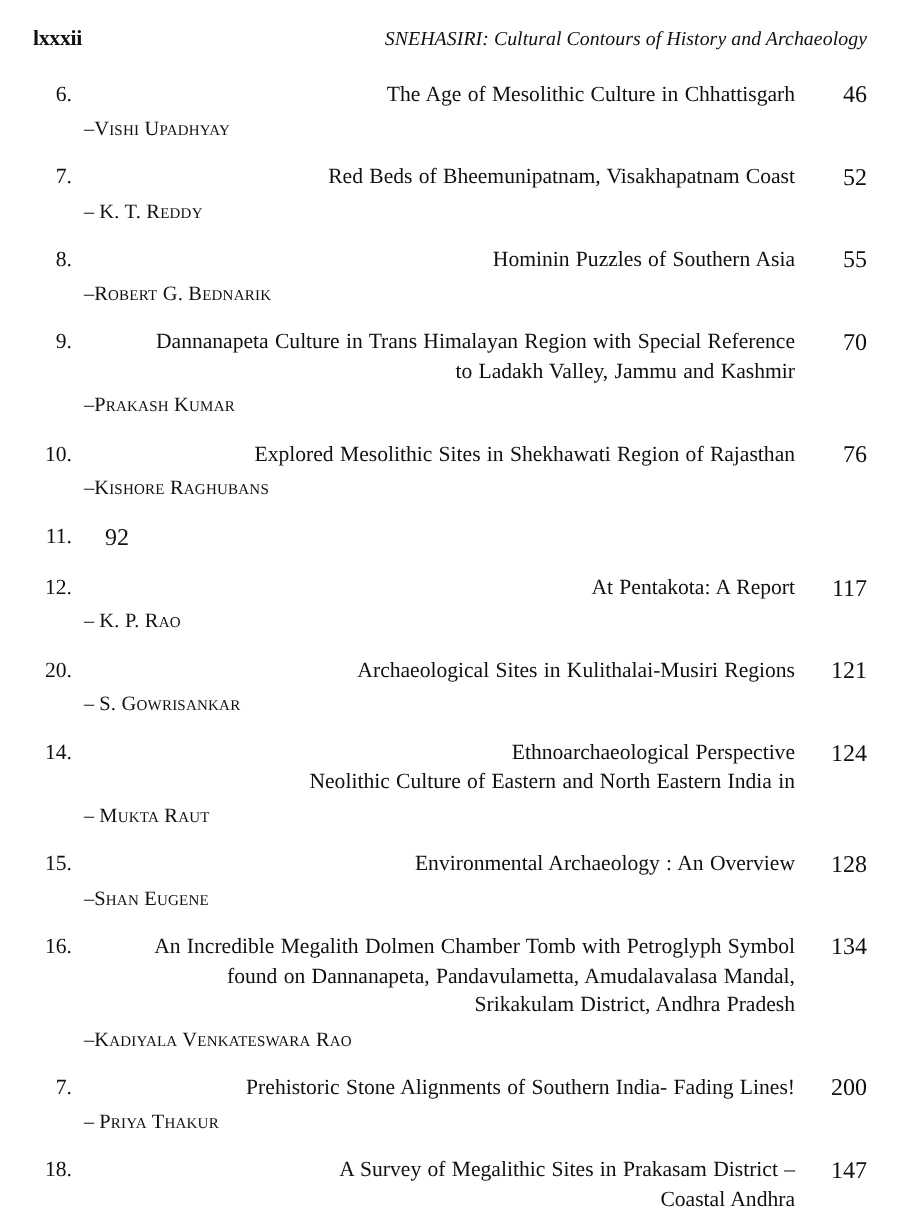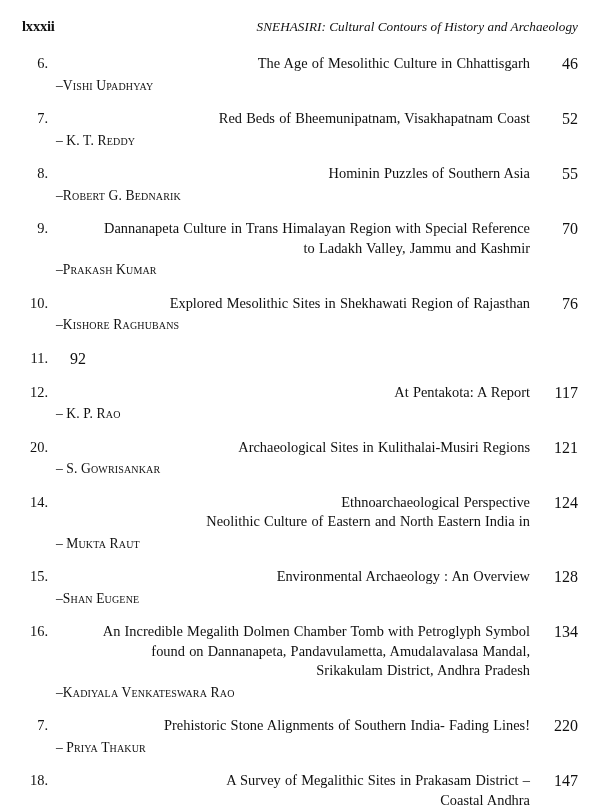--- a/index.html
+++ b/index.html
@@ -248,21 +248,21 @@
       </li>
       <li class="toc-entry">
         <div class="entry-main">
           <div class="num">7.</div>
           <div class="title-block">
             <div class="title">
               <span class="title-line">Prehistoric Stone Alignments of Southern India- Fading Lines!</span>
             </div>
             <div class="author"><span><span class="dash">– </span><span class="sc">Priya Thakur</span></span></div>
           </div>
-          <div class="pageno">220</div>
+          <div class="pageno">200</div>
         </div>
       </li>
       <li class="toc-entry">
         <div class="entry-main">
           <div class="num">18.</div>
           <div class="title-block">
             <div class="title">
               <span class="title-line">A Survey of Megalithic Sites in Prakasam District –</span>
               <span class="title-line">Coastal Andhra</span>
             </div>

